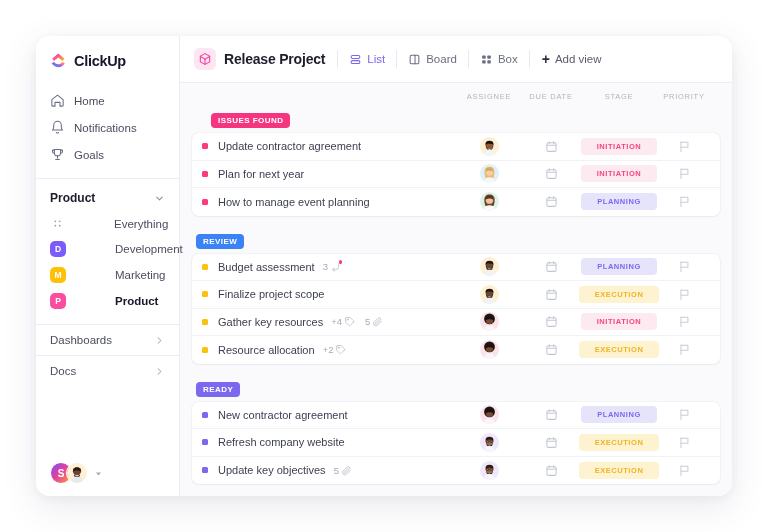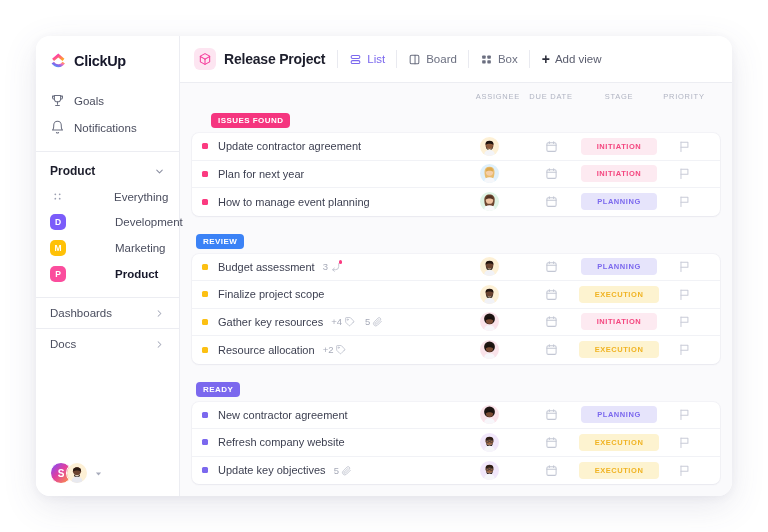--- a/index.html
+++ b/index.html
@@ -130,21 +130,21 @@
 
   .colhead {
     display: flex; align-items: center;
     padding: 9px 8px 6px 8px;
   }
   .colhead .spacer { flex: 1; }
   .ch {
     font-size: 7.5px; letter-spacing: 0.75px; color: #b0b4c2;
     text-transform: uppercase; text-align: center; font-weight: 400;
   }
-  .c-assignee { width: 62px; text-align: right; }
+  .c-assignee { width: 62px; }
   .c-due { width: 62px; }
   .c-stage { width: 74px; }
   .c-prio { width: 56px; }
 
   .group { margin-bottom: 12px; }
   .group-tag-row { padding: 2px 0 5px 4px; }
   .gtag {
     display: inline-block; color: #fff; font-size: 8px; font-weight: 700;
     letter-spacing: 0.45px; padding: 3px 7px; border-radius: 4px;
     text-transform: uppercase;
@@ -212,34 +212,40 @@
       <svg class="brand-logo" viewBox="0 0 24 24">
         <path d="M2.2 16.3L5.6 13.7C7.4 16.1 9.4 17.2 11.7 17.2C14 17.2 15.9 16.1 17.7 13.7L21.1 16.2C18.6 19.6 15.4 21.4 11.7 21.4C8 21.4 4.8 19.6 2.2 16.3Z" fill="url(#cuGrad)"></path>
         <path d="M11.7 7.6L5.7 12.8L3 9.6L11.7 2.1L20.4 9.6L17.7 12.8L11.7 7.6Z" fill="url(#cuGrad2)"></path>
       </svg>
       <span class="brand-name">ClickUp</span>
     </div>
 
     <nav class="nav">
       <div class="nav-item">
         <svg class="nav-icon" viewBox="0 0 24 24" fill="none" stroke="currentColor" stroke-width="1.7" stroke-linecap="round" stroke-linejoin="round">
+          <path d="M3 10.5L12 3.5l9 7V20a1 1 0 0 1-1 1h-4v-6H8v6H4a1 1 0 0 1-1-1z"></path>
+        </svg>
+        <span class="nav-label">Home</span>
+      </div>
+      <div class="nav-item">
+        <svg class="nav-icon" viewBox="0 0 24 24" fill="none" stroke="currentColor" stroke-width="1.7" stroke-linecap="round" stroke-linejoin="round">
+          <path d="M18 8a6 6 0 1 0-12 0c0 7-2 8-2 8h16s-2-1-2-8"></path>
+            <path d="M10.3 20a2 2 0 0 0 3.4 0"></path>
+        </svg>
+        <span class="nav-label">Notifications</span>
+      </div>
+      <div class="nav-item">
+        <svg class="nav-icon" viewBox="0 0 24 24" fill="none" stroke="currentColor" stroke-width="1.7" stroke-linecap="round" stroke-linejoin="round">
           <path d="M7 4h10v5a5 5 0 0 1-10 0z"></path>
             <path d="M7 5H4v2a3 3 0 0 0 3 3"></path>
             <path d="M17 5h3v2a3 3 0 0 1-3 3"></path>
           <path d="M12 14v4"></path>
             <path d="M9 20h6"></path>
         </svg>
         <span class="nav-label">Goals</span>
-      </div>
-      <div class="nav-item">
-        <svg class="nav-icon" viewBox="0 0 24 24" fill="none" stroke="currentColor" stroke-width="1.7" stroke-linecap="round" stroke-linejoin="round">
-          <path d="M18 8a6 6 0 1 0-12 0c0 7-2 8-2 8h16s-2-1-2-8"></path>
-            <path d="M10.3 20a2 2 0 0 0 3.4 0"></path>
-        </svg>
-        <span class="nav-label">Notifications</span>
       </div>
     </nav>
 
     <div class="divider"></div>
 
     <div class="section-head">
       <span class="section-title">Product</span>
       <svg class="chev" viewBox="0 0 24 24" fill="none" stroke="currentColor" stroke-width="2.2" stroke-linecap="round" stroke-linejoin="round">
         <polyline points="6 9 12 15 18 9"></polyline>
       </svg>

